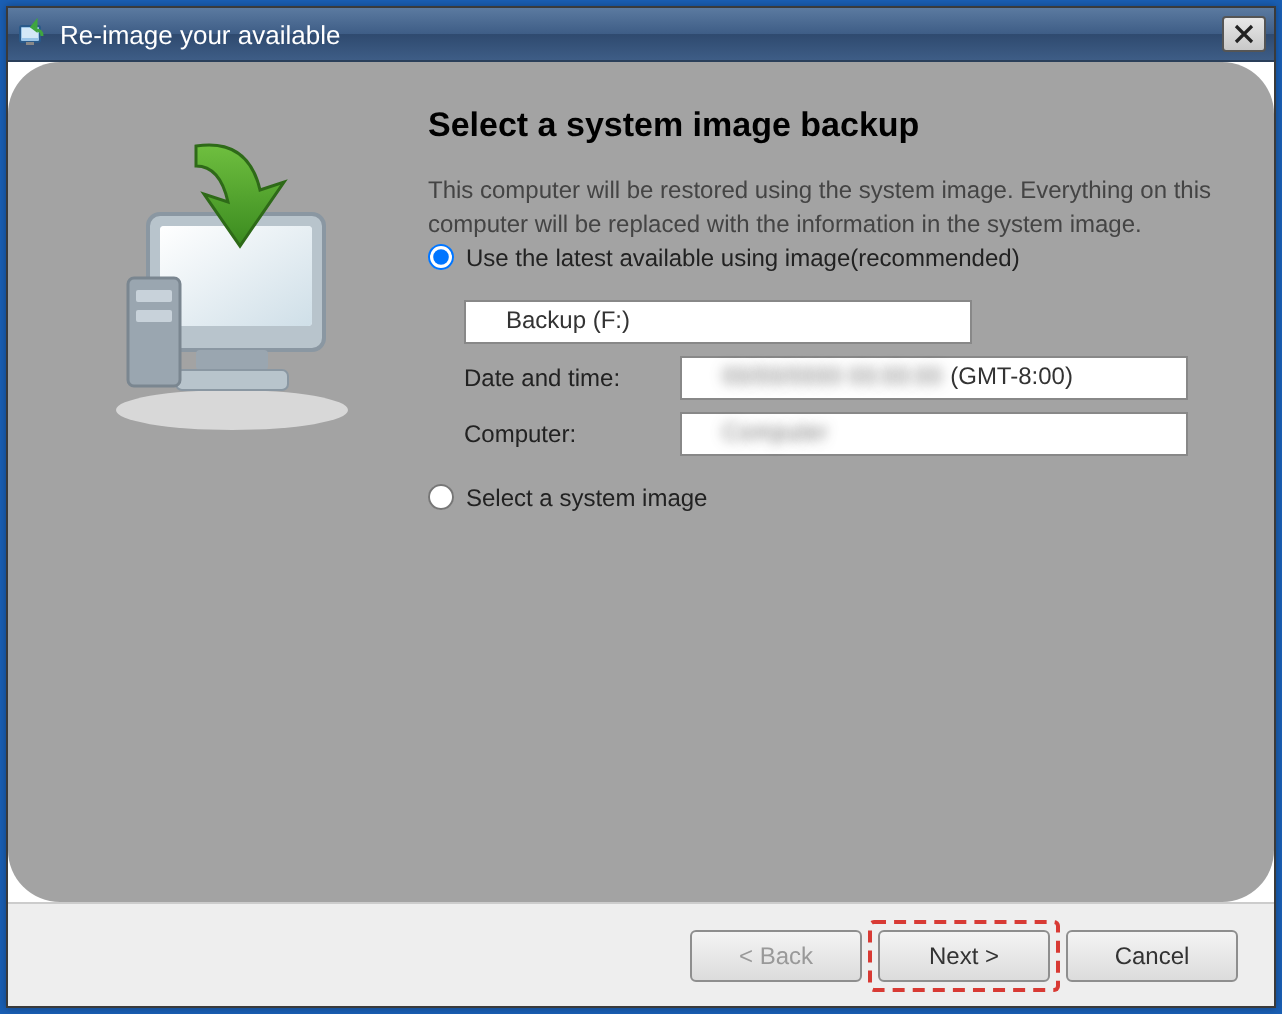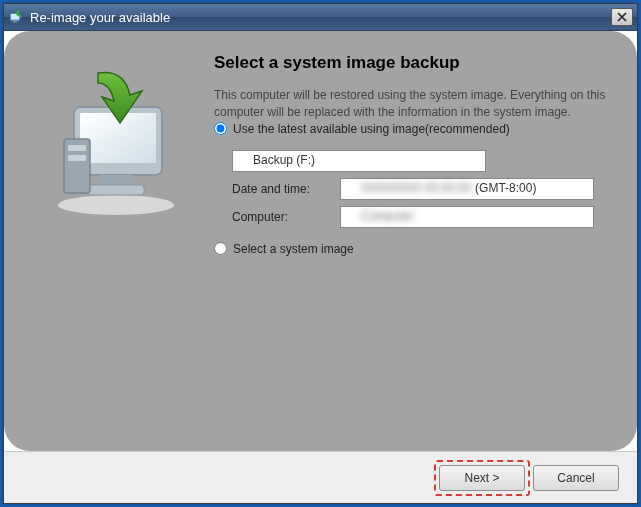--- a/index.html
+++ b/index.html
@@ -241,19 +241,20 @@
       </div>
 
       <label class="radio-row">
         <input type="radio" name="imgopt" style="">
         <span>Select a system image</span>
       </label>
     </div>
   </div>
 
   <div class="button-bar">
+    <button class="btn disabled">&lt; Back</button>
     <span class="highlight-next">
       <button class="btn">Next &gt;</button>
     </span>
     <button class="btn" style="">Cancel</button>
   </div>
 
 </div>
 
 </body></html>

